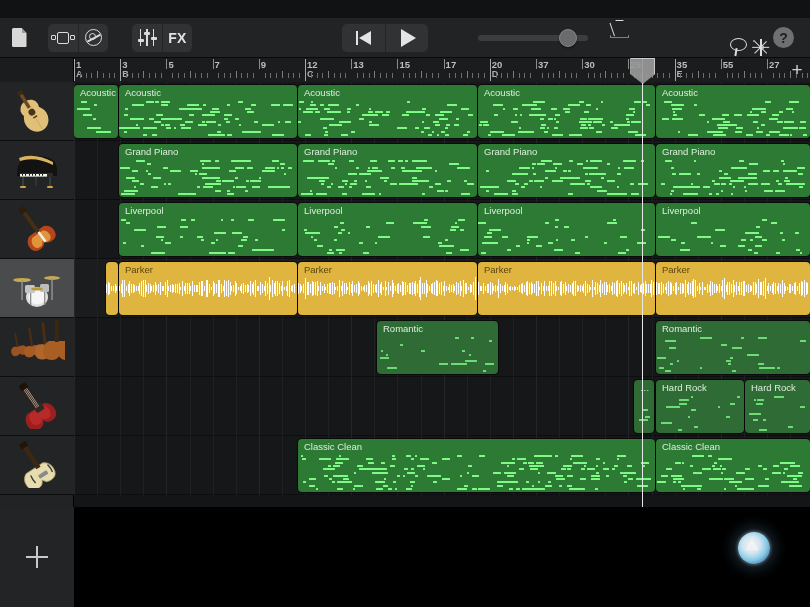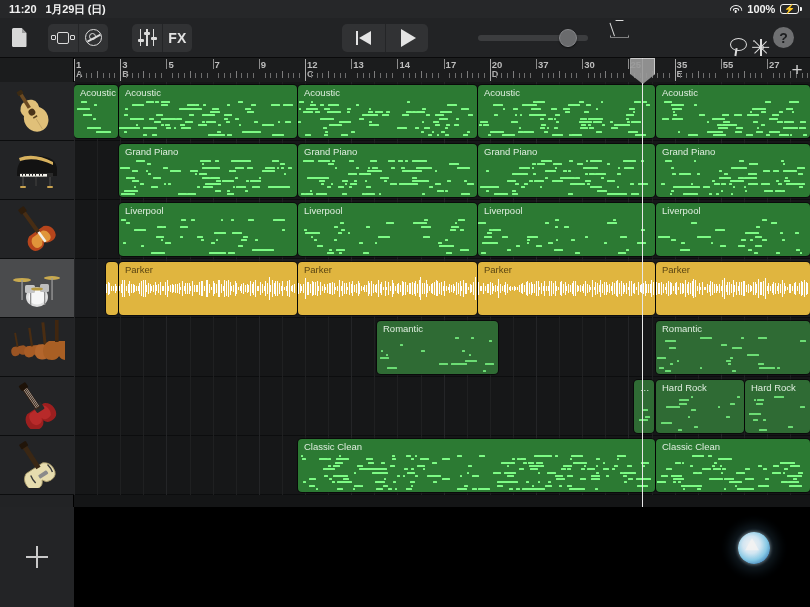--- a/index.html
+++ b/index.html
@@ -183,38 +183,20 @@
      opacity:.95; }
   #assistive::after { content:""; position:absolute; left:7px; top:6px; width:14px; height:15px;
      background:#ffffff; opacity:.85;
      clip-path:polygon(50% 0,100% 82%,0 82%); border-radius:2px; filter:blur(1px); }
 </style>
 </head>
 <body>
 
 <div id="app">
 
-  <div id="statusbar">
-    <div id="sb-left">
-      <span>11:20</span>
-      <span class="sb-date">1月29日 (日)</span>
-    </div>
-    <div id="sb-right">
-      <span class="wifi-ico">
-          <i></i>
-          <i></i>
-          <i></i>
-        </span>
-      <span>100%</span>
-      <span class="batt">
-        <span class="batt-body"><span class="batt-fill"></span><span class="bolt">⚡</span></span>
-        <span class="batt-cap"></span>
-      </span>
-    </div>
-  </div>
 
   <div id="toolbar">
     <div style="width:38px;display:flex;justify-content:center;">
       <div class="tb-btn tb-plain">
         <span class="doc-ico"></span>
       </div>
     </div>
     <div style="margin-left:10px;">
       <div class="seg">
         <div>
@@ -356,21 +338,21 @@
         <div class="tick major" style="left: 277.2px;"></div>
         <div class="bar-num" style="left: 279.2px;">13</div>
         <div class="tick minor" style="left: 282.975px;"></div>
         <div class="tick minor" style="left: 288.75px;"></div>
         <div class="tick minor" style="left: 294.525px;"></div>
         <div class="tick mid" style="left: 300.3px;"></div>
         <div class="tick minor" style="left: 306.075px;"></div>
         <div class="tick minor" style="left: 311.85px;"></div>
         <div class="tick minor" style="left: 317.625px;"></div>
         <div class="tick major" style="left: 323.4px;"></div>
-        <div class="bar-num" style="left: 325.4px;">14</div>
+        <div class="bar-num" style="left: 325.4px;">15</div>
         <div class="tick minor" style="left: 329.175px;"></div>
         <div class="tick minor" style="left: 334.95px;"></div>
         <div class="tick minor" style="left: 340.725px;"></div>
         <div class="tick mid" style="left: 346.5px;"></div>
         <div class="tick minor" style="left: 352.275px;"></div>
         <div class="tick minor" style="left: 358.05px;"></div>
         <div class="tick minor" style="left: 363.825px;"></div>
         <div class="tick major" style="left: 369.6px;"></div>
         <div class="bar-num" style="left: 371.6px;">17</div>
         <div class="tick minor" style="left: 375.375px;"></div>

